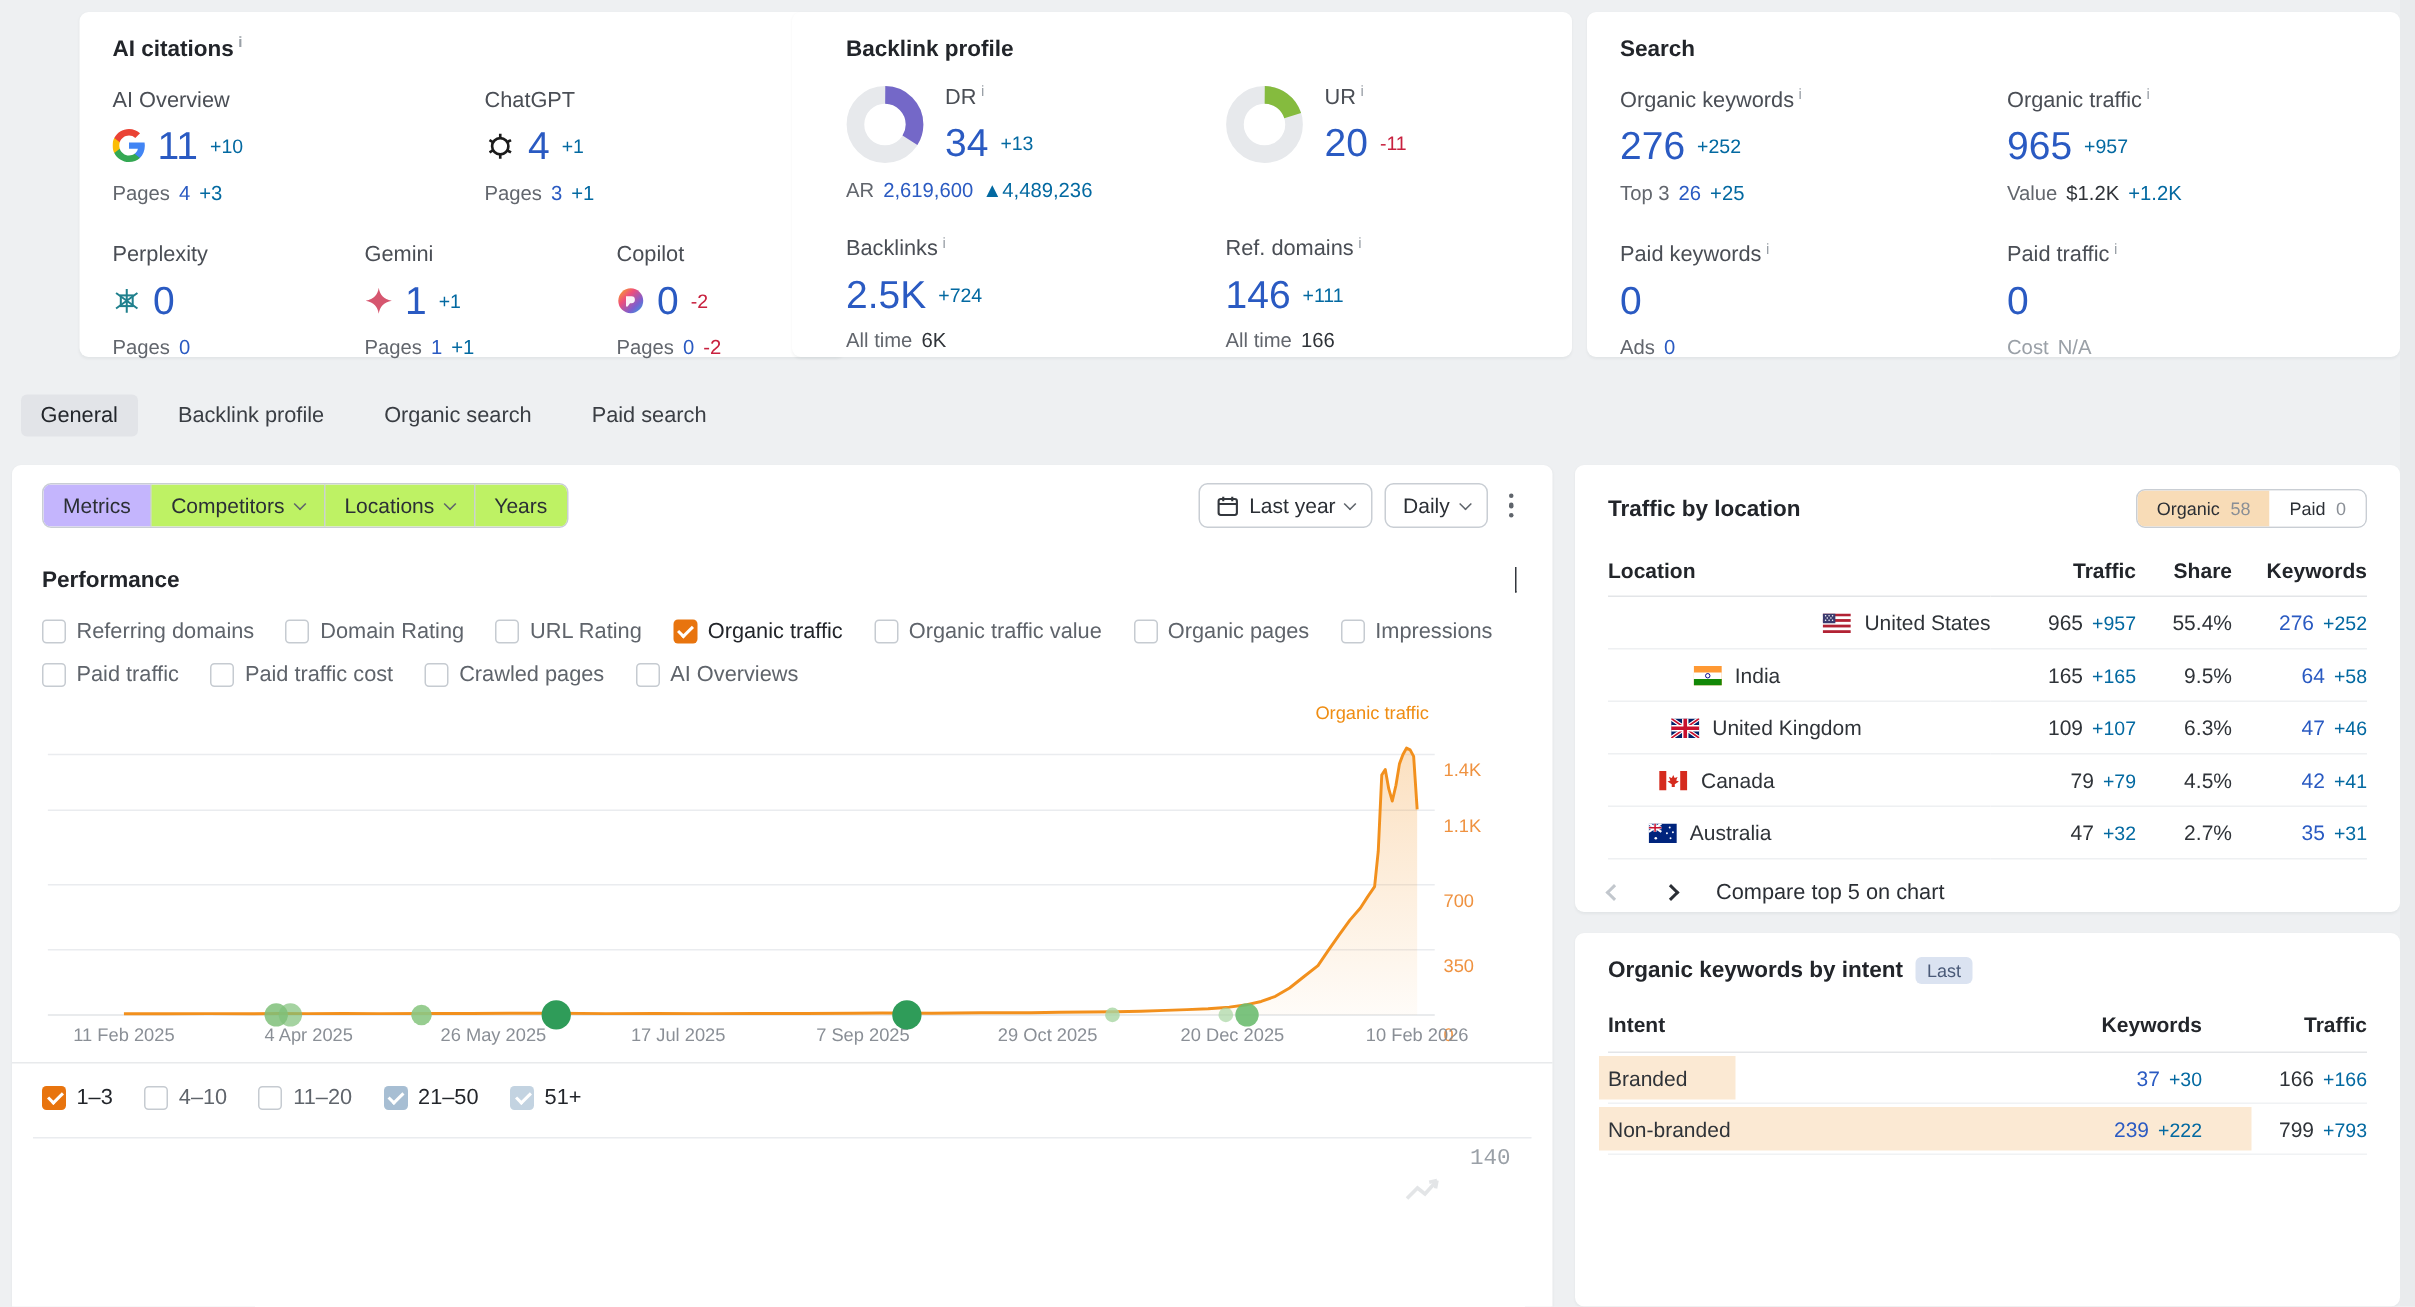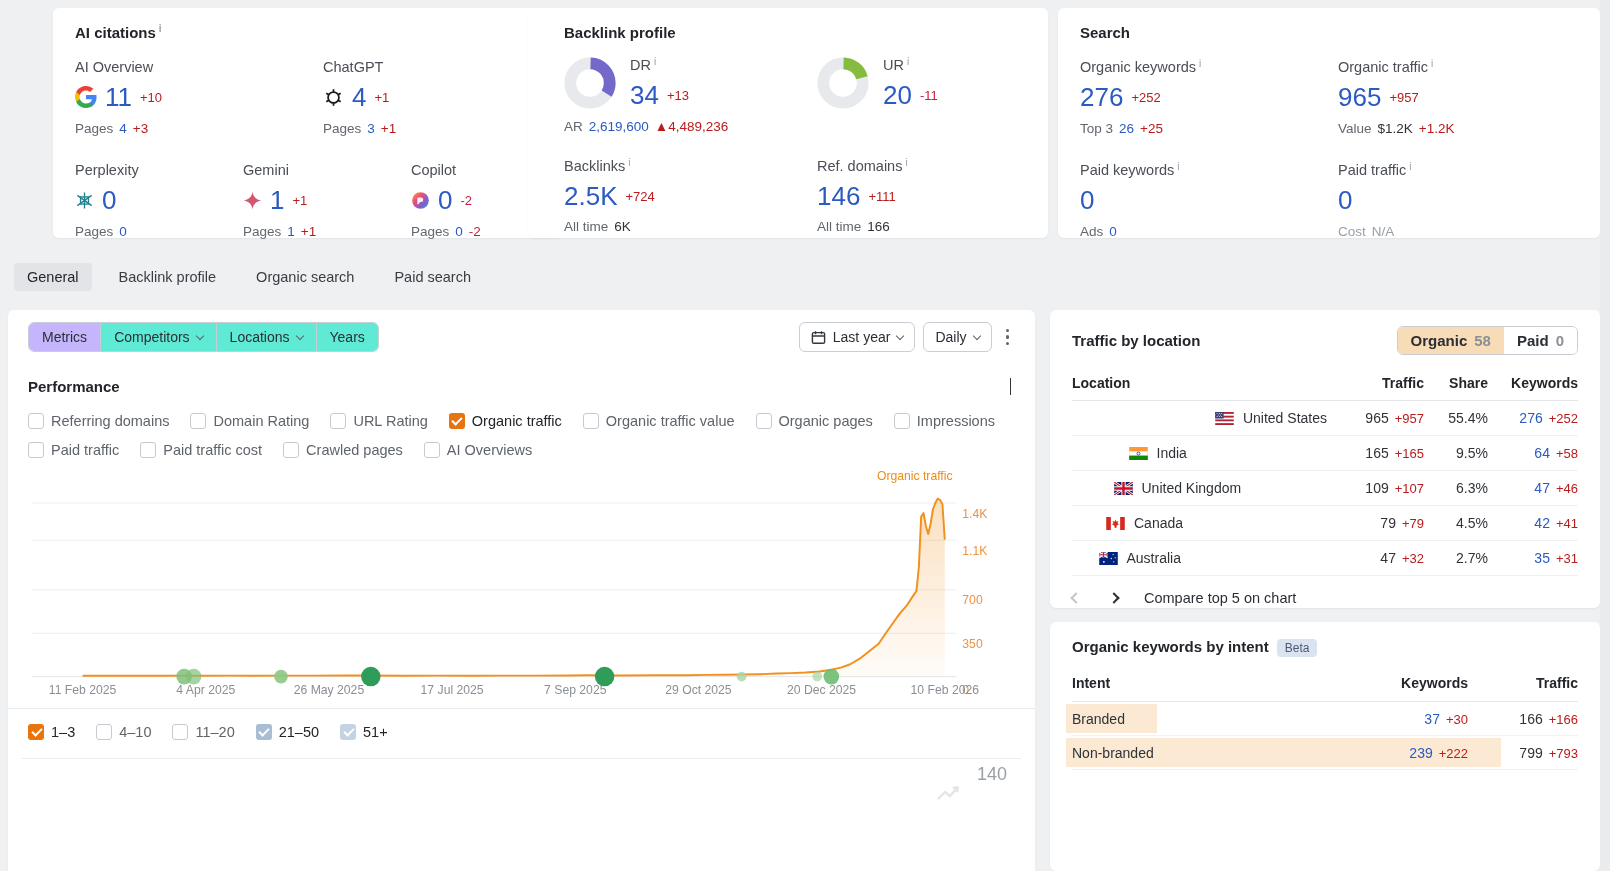--- a/index.html
+++ b/index.html
@@ -4,21 +4,21 @@
 <style>
   * { box-sizing: border-box; margin: 0; padding: 0; }
   html,body { width:1610px; height:871px; }
   body {
     background:#eef0f2;
     font-family:"Liberation Sans","DejaVu Sans",sans-serif;
     color:#23262b; position:relative; overflow:hidden; font-size:14px;
   }
   .card { position:absolute; background:#fff; border-radius:6px; box-shadow:0 1px 2px rgba(25,30,36,.05); }
   .blue  { color:#2a5ac2; }
-  .green { color:#b91c1c; }
+  .green { color:#0369a1; }
   .red   { color:#c8213f; }
   .gray  { color:#62666d; }
   .lgray { color:#9aa0a7; }
   .dark  { color:#2f3338; }
 
   .card-title { font-size:15px; font-weight:bold; color:#22252a; }
   .inf { font-size:10px; color:#9aa0a7; vertical-align:top; margin-left:3px; line-height:1; }
 
   
   #card-ai       { left:8px;    top:8px; width:510px; height:230px; padding:16px 22px;margin-left:45px; }
@@ -42,21 +42,21 @@
 
   
   #tabs { position:absolute; left:14px; top:263px; display:flex; gap:14px; align-items:center; }
   .tab { padding:6px 13px; border-radius:4px; font-size:14.5px; color:#3a3e44; cursor:pointer; }
   .tab.active { background:#e2e4e8; color:#23262b; }
 
   
   #card-main { left:8px; top:310px; width:1027px; height:600px; padding:12px 20px; }
   .toolbar { display:flex; align-items:center; }
   .seg { display:flex; border:1px solid #c9ced4; border-radius:6px; overflow:hidden; background:#fff; }
-  .seg-item { padding:6px 13px; font-size:14px; color:#2b2f35; border-right:1px solid #c9ced4; display:flex; align-items:center; gap:7px; background:#5eead4; cursor:pointer; }
+  .seg-item { padding:6px 13px; font-size:14px; color:#2b2f35; border-right:1px solid #c9ced4; display:flex; align-items:center; gap:7px; background:#bef264; cursor:pointer; }
   .seg-item:last-child { border-right:none; }
   .seg-item.active { background:#c4b5fd; }
   .toolbar-right { margin-left:auto; display:flex; align-items:center; gap:8px; }
   .btn { border:1px solid #c9ced4; border-radius:6px; background:#fff; padding:6px 11px; font-size:14px; color:#2b2f35; display:flex; align-items:center; gap:7px; cursor:pointer; }
   .chev { width:6px; height:6px; border-right:1.6px solid #5f646b; border-bottom:1.6px solid #5f646b; transform:rotate(45deg); margin-top:-3px; }
   .chev.up { transform:rotate(225deg); margin-top:3px; }
   .chev.dk { border-color:#33373d; }
   .kebab { display:flex; flex-direction:column; gap:3px; padding:6px; cursor:pointer; }
   .kebab i { width:3.5px; height:3.5px; border-radius:50%; background:#5f646b; }
 
@@ -70,30 +70,30 @@
   .cb { width:16px; height:16px; border:1px solid #c6cbd1; border-radius:3px; background:#fff; position:relative; flex:0 0 16px; }
   .cb.on { border:none; }
   .cb.on::after { content:""; position:absolute; left:3.5px; top:4px; width:8px; height:4px; border-left:2px solid #fff; border-bottom:2px solid #fff; transform:rotate(-45deg); }
 
   #chart-wrap { margin-top:6px; }
   #chart-wrap svg { width:100%; height:auto; display:block; }
 
   .hr { border-top:1px solid #e8eaec; margin:4px -20px 0; }
   #pos-bottom { position:relative; height:52px; margin:18px -0px 0; }
   #pos-bottom .topline { position:absolute; left:-6px; right:-6px; top:0; border-top:1px solid #eaecef; }
-  #pos-topval { position:absolute; right:8px; top:6px; font-size:18px; color:#9aa0a7; }
+  #pos-topval { position:absolute; right:8px; top:6px; font-size:15px; color:#9aa0a7;font-family:Liberation Mono, monospace; }
   #watermark { position:absolute; right:52px; top:26px; opacity:.45; }
 
   
   #card-loc    { left:1050px; top:310px; width:550px; height:298px; padding:16px 22px; }
   #card-intent { left:1050px; top:622px; width:550px; height:249px; padding:16px 22px; }
 
   .loc-head { display:flex; align-items:center; }
   .toggle { margin-left:auto; display:flex; border:1px solid #c9ced4; border-radius:6px; overflow:hidden; }
-  .toggle-item { padding:5px 13px; font-size:15px; color:#2b2f35; display:flex; gap:7px; background:#fff; cursor:pointer;font-weight:bold; }
+  .toggle-item { padding:5px 13px; font-size:12px; color:#2b2f35; display:flex; gap:7px; background:#fff; cursor:pointer; }
   .toggle-item .cnt { color:#8a8f96; }
   .toggle-item.active { background:#f8dcb7; }
 
   table.dtab { width:100%; border-collapse:collapse; margin-top:12px; font-size:14px; }
   table.dtab th { font-size:14px; font-weight:bold; color:#22252a; text-align:right; padding:8px 0 9px; border-bottom:1px solid #e3e5e8; }
   table.dtab th:first-child { text-align:left; }
   table.dtab td { padding:0; border-bottom:1px solid #eef0f2; height:34px; vertical-align:middle; text-align:right; white-space:nowrap; }
   table.dtab td:first-child { text-align:left; }
   .loc-cell { position:relative; display:flex; align-items:center; gap:9px; height:34px; padding-left:5px; }
   .loc-bar { position:absolute; left:0; top:1px; bottom:1px; background:#fbe9d3; z-index:0; }
@@ -694,21 +694,21 @@
       <span class="pg-chev left"></span>
       <span class="pg-chev right"></span>
     </div>
     <span class="pager-label">Compare top 5 on chart</span>
   </div>
 </div>
 
 <div class="card" id="card-intent">
   <div class="loc-head">
     <div class="card-title">
-      <span>Organic keywords by intent</span><span class="badge">Beta</span>
+      <span>Organic keywords by intent</span><span class="badge">Last</span>
     </div>
   </div>
   <div class="intent-head">
     <span>Intent</span>
     <span class="r">Keywords</span>
     <span class="r">Traffic</span>
   </div>
   <div id="intent-rows">
       <div class="intent-row">
         <div class="intent-bar" style="width: 18%;"></div>

